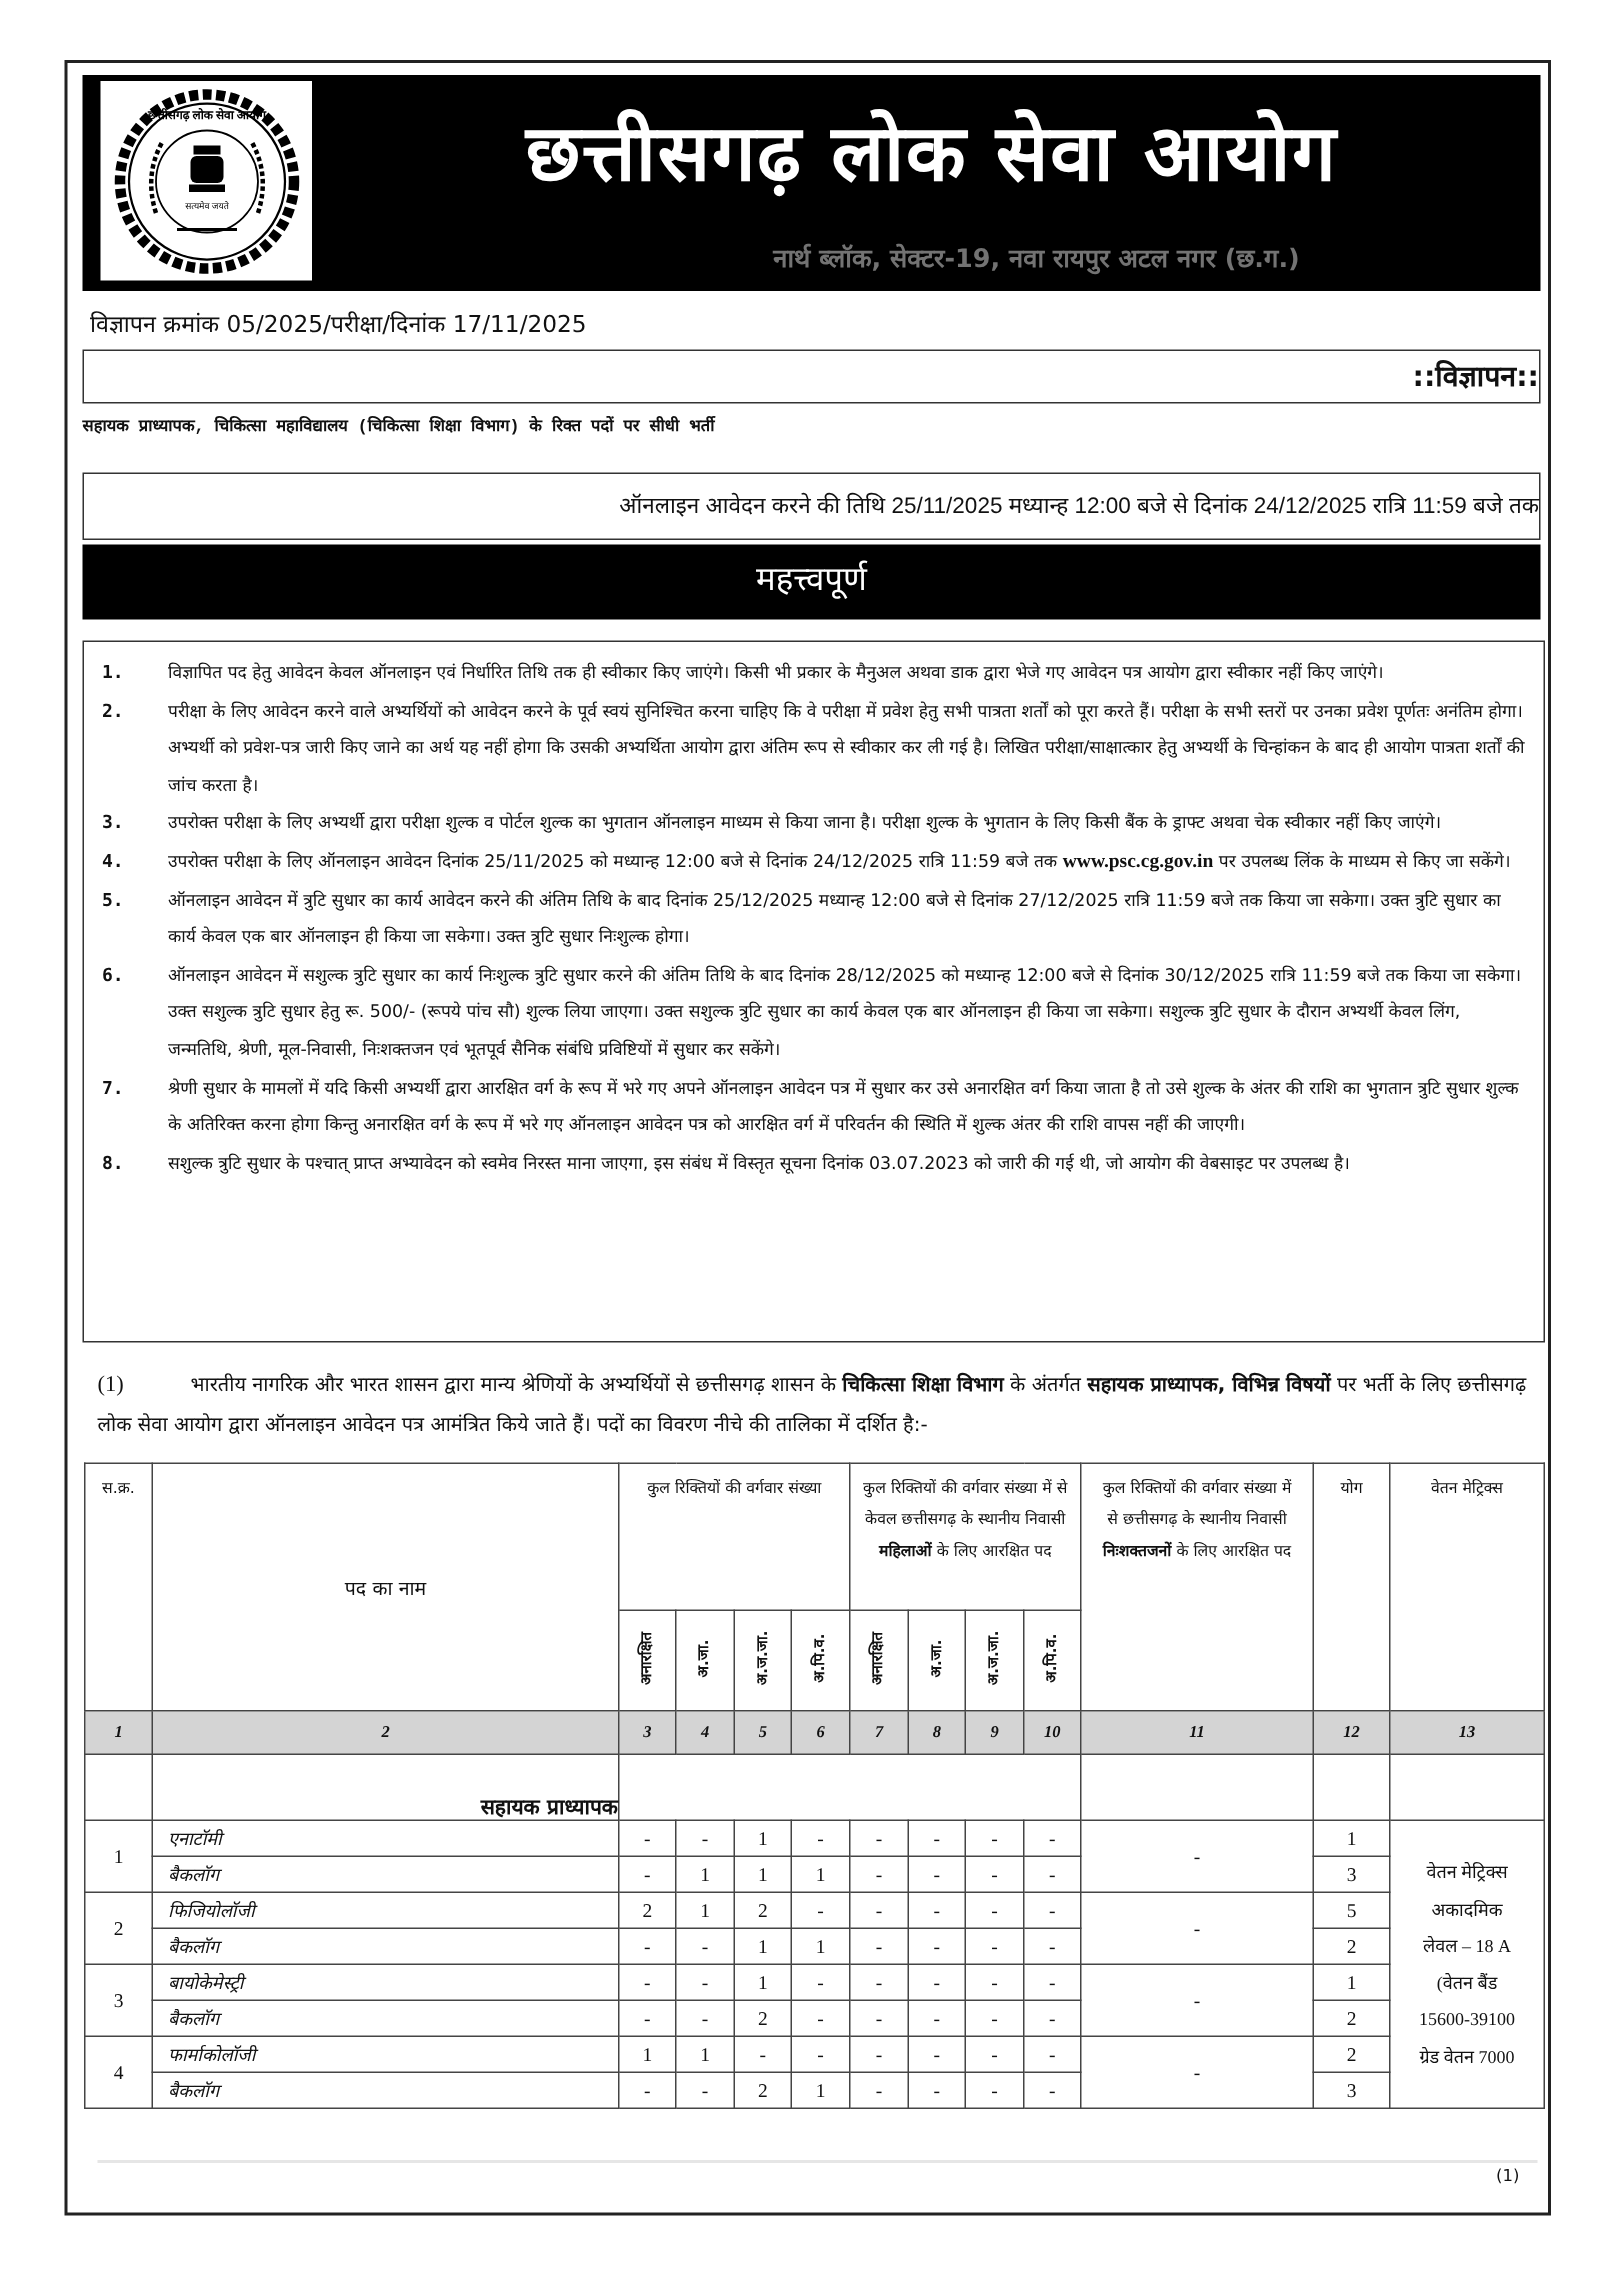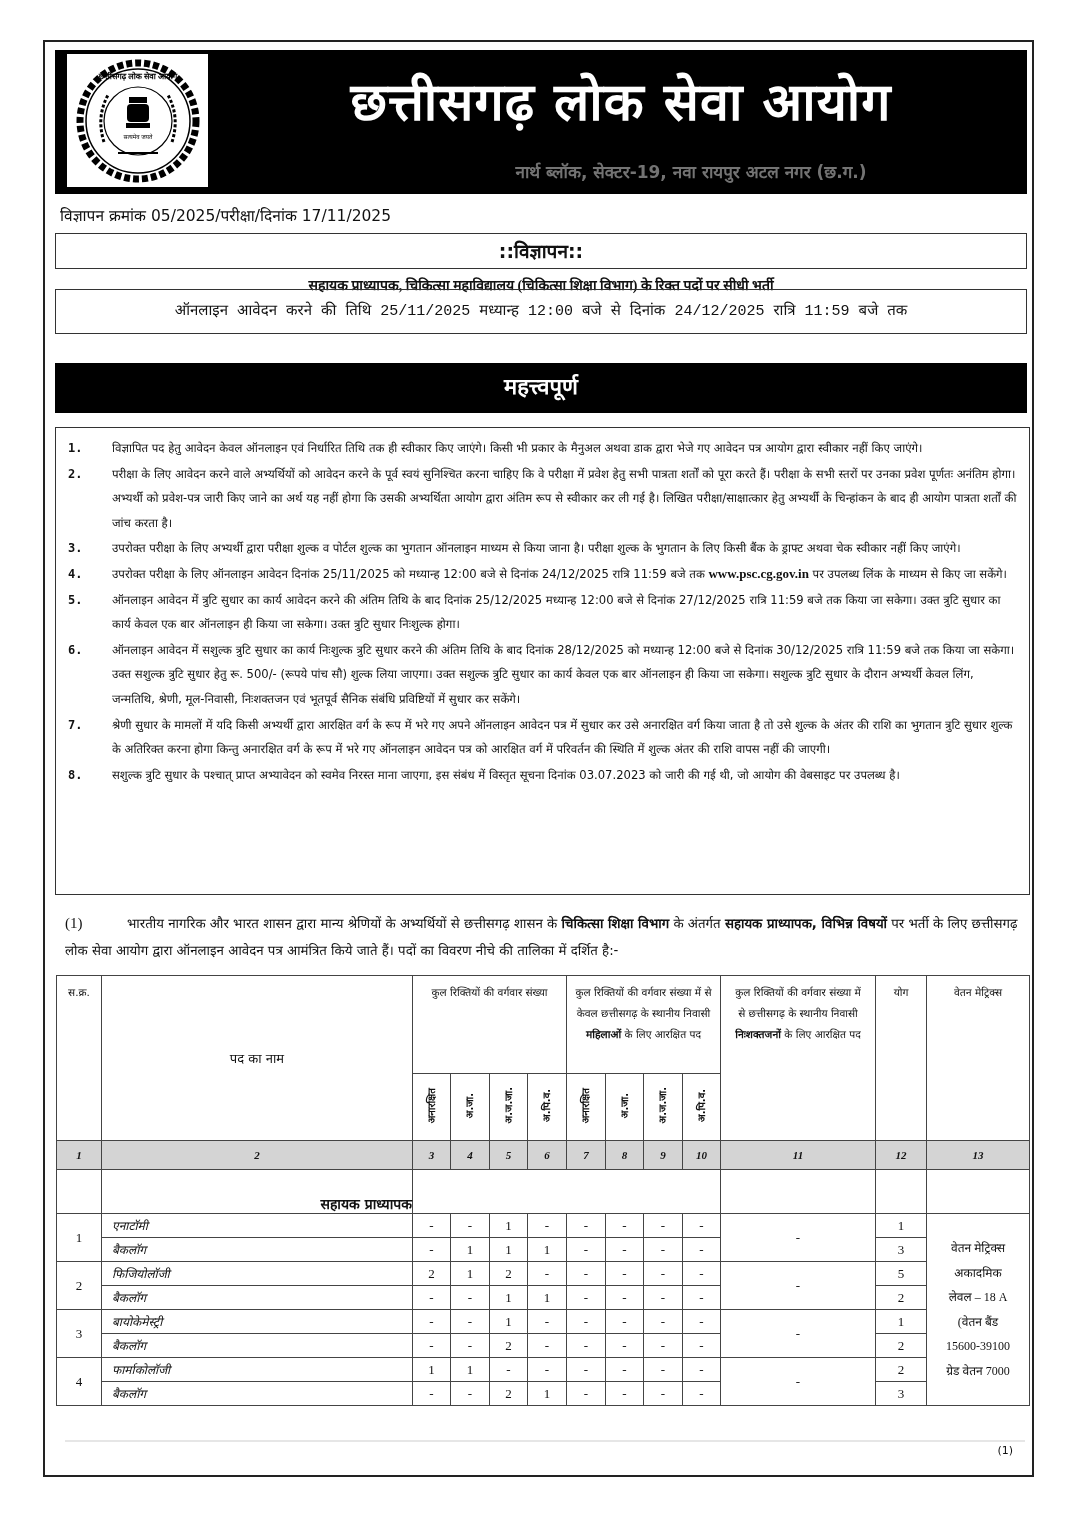--- a/index.html
+++ b/index.html
@@ -4,25 +4,25 @@
 <style>
   html,body{margin:0;padding:0;background:#ffffff;}
   body{width:1073px;height:1521px;position:relative;overflow:hidden;font-family:"Liberation Serif","DejaVu Serif",serif;color:#111;}
   .page-border{position:absolute;left:43px;top:40px;width:991px;height:1437px;border:2px solid #222;box-sizing:border-box;}
   .masthead{position:absolute;left:55px;top:50px;width:972px;height:144px;background:#000;}
   .logo{position:absolute;left:12px;top:4px;width:141px;height:133px;background:#fff;display:flex;align-items:center;justify-content:center;}
   .org-title{position:absolute;left:160px;right:0;top:14px;text-align:center;color:#fff;font-family:"DejaVu Sans",sans-serif;font-size:52px;font-weight:bold;letter-spacing:1px;}
   .org-address{position:absolute;left:160px;right:0;top:110px;text-align:center;color:#737373;font-family:"DejaVu Sans",sans-serif;font-size:17px;font-weight:bold;padding-left:140px;box-sizing:border-box;}
   .ref-row{position:absolute;left:60px;right:60px;top:204px;font-size:17px;display:flex;justify-content:space-between;font-family:"DejaVu Sans",sans-serif;}
   .ref-row span{font-size:15.5px;}
-  .box{position:absolute;border:1px solid #333;box-sizing:border-box;text-align:center;}
+  .box{position:absolute;border:1px solid #333;box-sizing:border-box;text-align:right;}
   .vigyapan-box{left:55px;top:233px;width:972px;height:36px;font-family:"DejaVu Sans",sans-serif;font-size:19px;font-weight:bold;line-height:34px;}
-  .subject{position:absolute;left:55px;width:972px;top:275px;text-align:center;font-family:Liberation Serif, serif;font-size:14px;font-weight:bold;}
-  .dates-box{left:55px;top:289px;width:972px;height:45px;font-family:Liberation Mono, monospace;font-size:15px;line-height:43px;}
-  .important-bar{position:absolute;left:55px;top:363px;width:972px;height:50px;background:#000;color:#fff;text-align:center;font-family:"DejaVu Sans",sans-serif;font-size:22px;font-weight:bold;line-height:48px;}
+  .subject{position:absolute;left:55px;width:972px;top:275px;font-family:Liberation Mono, monospace;font-size:11px;font-weight:bold;}
+  .dates-box{left:55px;top:315px;width:972px;height:45px;font-family:Liberation Sans, sans-serif;font-size:15px;line-height:43px;}
+  .important-bar{position:absolute;left:55px;top:363px;width:972px;height:50px;background:#000;color:#fff;text-align:center;font-family:"DejaVu Sans",sans-serif;font-size:22px;font-weight:normal;line-height:48px;}
   .notes-box{position:absolute;left:55px;top:427px;width:975px;height:468px;border:1px solid #333;box-sizing:border-box;padding:8px 10px 0 12px;}
   .note{display:flex;font-family:"DejaVu Sans",sans-serif;font-size:11.6px;line-height:24.6px;margin-bottom:1px;}
   .note-num{width:44px;flex:none;font-family:"DejaVu Sans Mono",monospace;font-weight:bold;font-size:12px;}
   .note-text{flex:1;}
   .note-text b{font-family:"Liberation Serif",serif;font-size:13px;}
   .intro{position:absolute;left:65px;right:50px;top:910px;font-family:"DejaVu Sans",sans-serif;font-size:13.3px;line-height:27px;}
   .intro .pnum{display:inline-block;width:62px;font-family:"Liberation Serif",serif;font-size:15px;}
   table.vac{position:absolute;left:56px;top:975px;border-collapse:collapse;font-family:"DejaVu Sans",sans-serif;font-size:11px;}
   table.vac td,table.vac th{border:1px solid #444;padding:0;text-align:center;font-weight:normal;}
   table.vac .num-row td{background:#d4d4d4;font-family:"Liberation Serif",serif;font-style:italic;font-weight:bold;font-size:11px;height:28px;}

